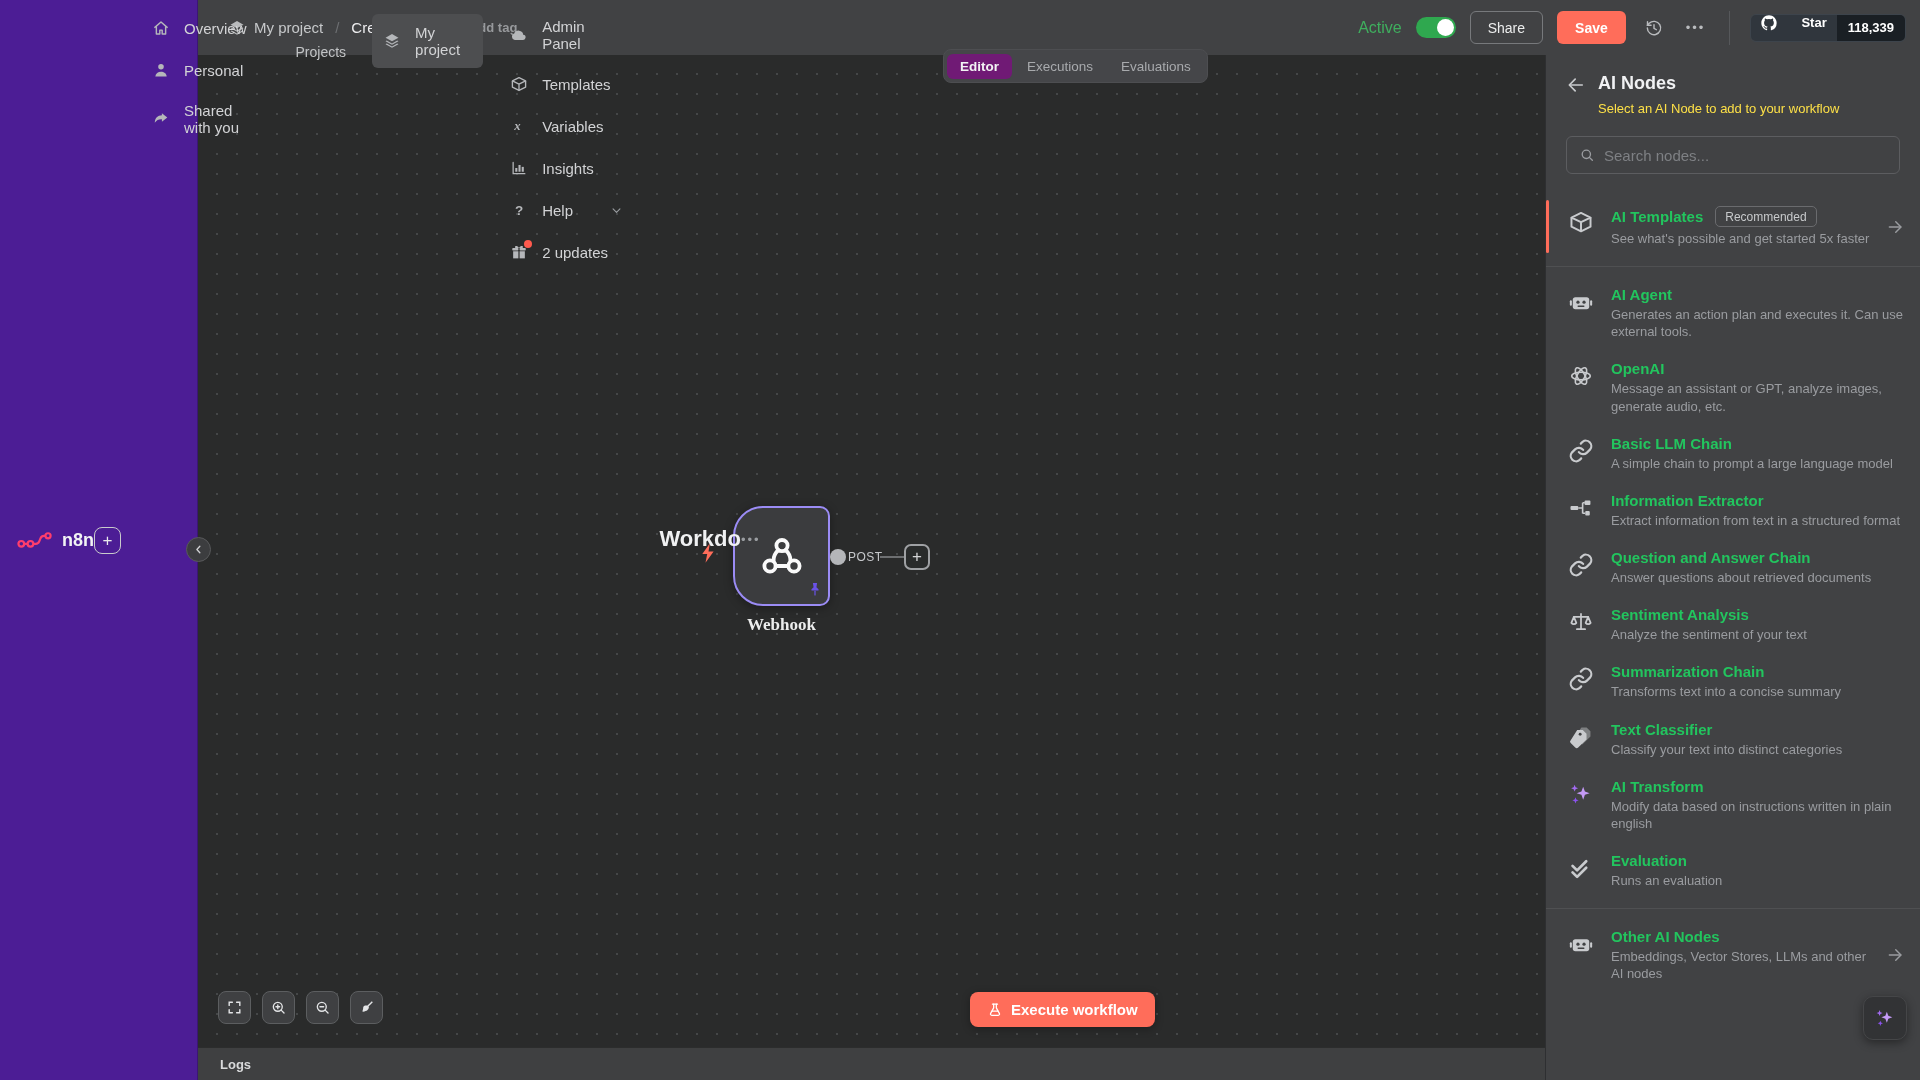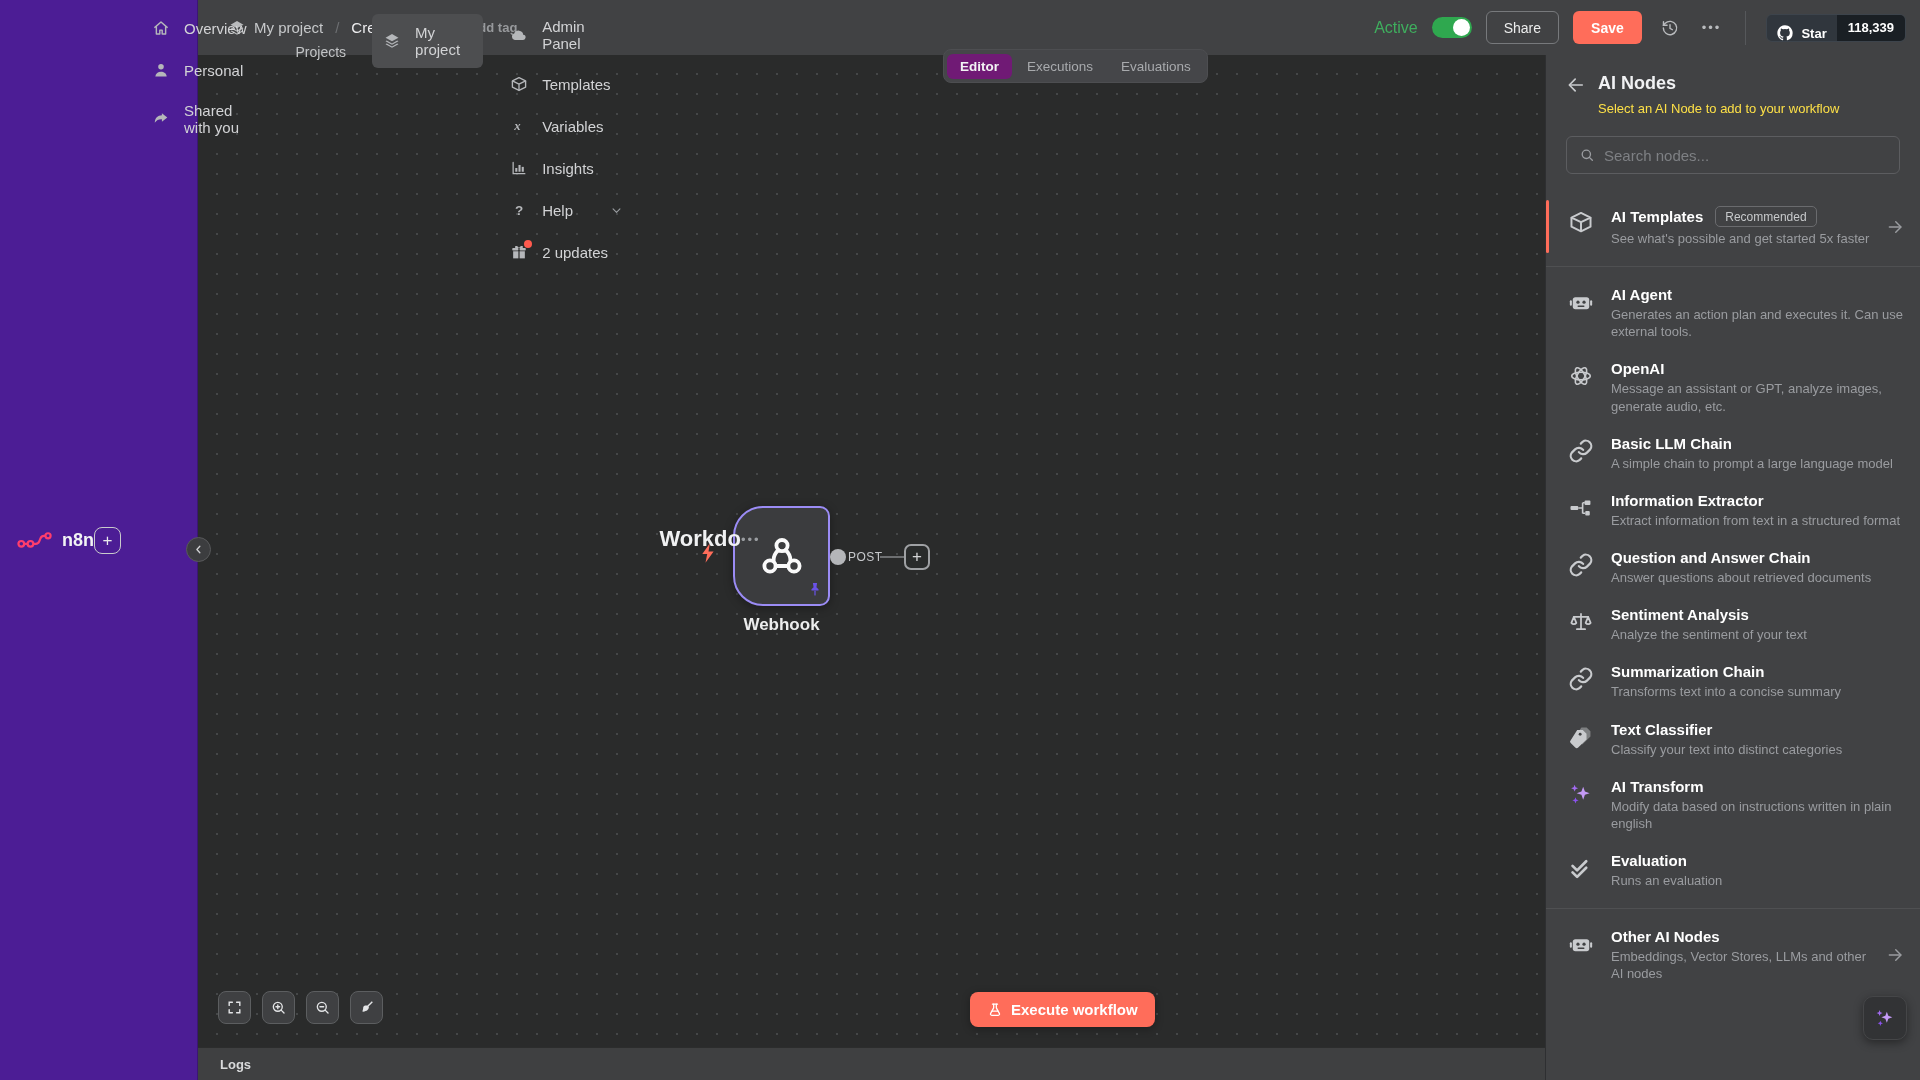--- a/index.html
+++ b/index.html
@@ -44,41 +44,41 @@
   .toggle { width:40px; height:21px; border-radius:11px; background:#2fa84f; position:relative; cursor:pointer; }
   .toggle .knob { position:absolute; top:2px; left:21px; width:17px; height:17px; border-radius:50%; background:#fff; }
   .btn-share { height:33px; padding:0 17px; background:transparent; border:1px solid #77797c; border-radius:6px;
                color:#eceded; font-size:14px; font-weight:500; cursor:pointer; }
   .btn-save { height:33px; padding:0 18px; background:#ff6d5a; border:none; border-radius:6px;
               color:#fff; font-size:14px; font-weight:600; cursor:pointer; }
   .icon-btn { background:none; border:none; color:#b9bbbe; cursor:pointer; display:flex; align-items:center; padding:4px; }
   .icon-btn .ic { width:20px; height:20px; }
   .hdr-sep { width:1px; height:34px; background:#56585b; margin:0 6px; }
   .gh { display:flex; height:28px; border-radius:6px; overflow:hidden; border:1px solid #3d444c; cursor:pointer; }
-  .gh-star { display:flex; align-items:flex-end; gap:8px; background:#30363d; color:#fff; font-size:13px; font-weight:bold; padding:0 10px; }
+  .gh-star { display:flex; align-items:flex-start; gap:24px; background:#30363d; color:#fff; font-size:13px; font-weight:bold; padding:0 10px; }
   .gh-star .ic { width:16px; height:16px; color:#fff; }
   .gh-count { display:flex; align-items:center; background:#1a1f24; color:#fff; font-size:13px; font-weight:bold; padding:0 11px; }
 
   
   .tabs { position:absolute; left:943px; top:49px; height:34px; background:#454649; border:1px solid #4d4e51;
           border-radius:8px; display:flex; align-items:center; padding:3px; gap:2px; z-index:7; }
   .tab { border:none; background:transparent; color:#a8aaad; font-size:13.5px; padding:5px 13px; border-radius:6px; cursor:pointer; font-family:inherit; }
   .tab.active { background:#701a75; color:#f2f3f4; font-weight:700; }
 
   
   .canvas { position:absolute; left:198px; top:55px; right:375px; bottom:33px; background:#2a2b2b;
             background-image:radial-gradient(circle,#454748 1.2px, transparent 1.4px);
             background-size:20px 20px; background-position:9px 9px; overflow:hidden; }
   .node { position:absolute; left:535px; top:451px; width:97px; height:100px; background:#3b3c3e;
           border:2px solid #9b8cf5; border-radius:30px 10px 10px 30px; cursor:pointer;
           display:flex; align-items:center; justify-content:center; box-shadow:0 2px 10px rgba(0,0,0,.35); }
   .node .webhook-ic { width:48px; height:48px; color:#fafafa; }
   .node .pin { position:absolute; right:4px; bottom:5px; width:18px; height:18px; color:#6a52e8; }
   .node-label { position:absolute; left:535px; top:560px; width:97px; text-align:center; font-size:17px;
-                font-weight:600; color:#eceded; }
+                font-weight:600; color:#eceded;font-family:Liberation Serif, serif; }
   .bolt { position:absolute; left:499px; top:486px; width:24px; height:24px; color:#ff6d5a; }
   .conn-dot { position:absolute; left:632px; top:494px; width:16px; height:16px; border-radius:50%; background:#b4b6b9; cursor:pointer; }
   .conn-label { position:absolute; left:650px; top:495px; font-size:12px; color:#c6c8cb; letter-spacing:.5px; }
   .conn-line { position:absolute; left:682px; top:501px; width:24px; height:2px; background:#6d6f71; }
   .conn-plus { position:absolute; left:706px; top:489px; width:26px; height:26px; border:2px solid #9fa1a4; border-radius:7px;
                color:#d4d5d7; font-size:17px; line-height:22px; text-align:center; cursor:pointer; background:rgba(42,43,43,.6); }
   .cv-controls { position:absolute; left:20px; top:936px; display:flex; gap:11px; }
   .cv-btn { width:33px; height:33px; background:#3f4042; border:1px solid #5c5e60; border-radius:8px;
             display:flex; align-items:center; justify-content:center; color:#e3e4e6; cursor:pointer; }
   .cv-btn .ic { width:17px; height:17px; }
@@ -109,21 +109,21 @@
   .search-wrap .ic { width:16px; height:16px; color:#9a9ca0; flex:none; }
   .search-input { flex:1; background:transparent; border:none; outline:none; color:#e4e5e7; font-size:15px; font-family:inherit; }
   .search-input::placeholder { color:#7e8084; }
   .panel-list { margin-top:22px; overflow:hidden; flex:1; }
   .prow { position:relative; display:flex; gap:15px; padding:10px 16px 10px 20px; cursor:pointer; align-items:flex-start; }
   .prow.accent::before { content:""; position:absolute; left:0; top:4px; bottom:4px; width:3px; background:#ff6d5a; border-radius:2px; }
   .picon { width:30px; flex:none; display:flex; justify-content:center; padding-top:3px; color:#c9cbce; }
   .picon .ic { width:26px; height:26px; }
   .ptext { flex:1; min-width:0; }
   .pname-row { display:flex; align-items:center; }
-  .pname { font-size:15px; font-weight:bold; color:#ffffff; }
+  .pname { font-size:15px; font-weight:bold; color:#22c55e; }
   .pbadge { margin-left:12px; font-size:12px; color:#c7c9cb; border:1px solid #6a6b6e; border-radius:5px; padding:2.5px 9px; }
   .pdesc { font-size:13px; color:#9a9ca0; line-height:1.32; margin-top:3px; }
   .parrow { flex:none; color:#9a9ca0; align-self:center; display:none; }
   .parrow .ic { width:18px; height:18px; }
   .prow.has-arrow .parrow { display:block; }
   .pdivider { border-top:1px solid #4f5052; margin:9px 0; }
   .assist-btn { position:absolute; right:13px; bottom:40px; width:44px; height:44px; background:#323335;
                 border:1px solid #454648; border-radius:10px; display:flex; align-items:center; justify-content:center;
                 cursor:pointer; box-shadow:0 3px 10px rgba(0,0,0,.4); }
   .assist-btn .ic { width:22px; height:22px; }

